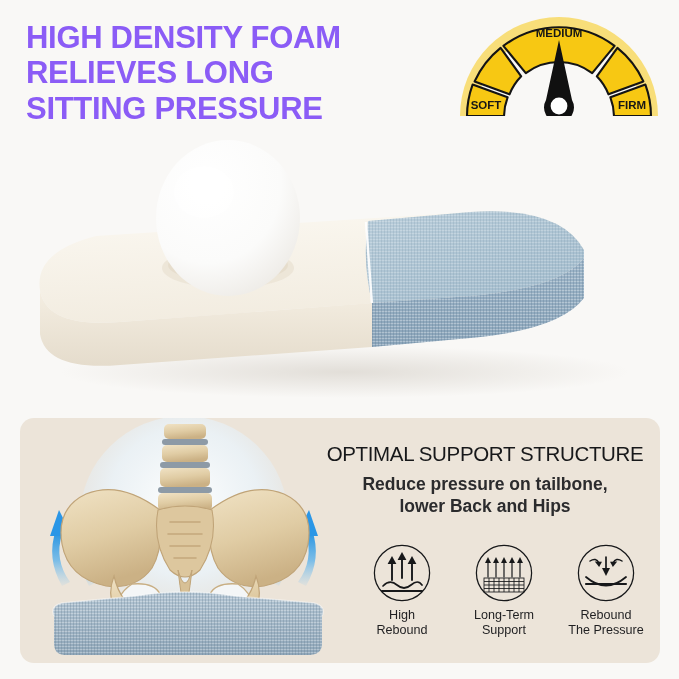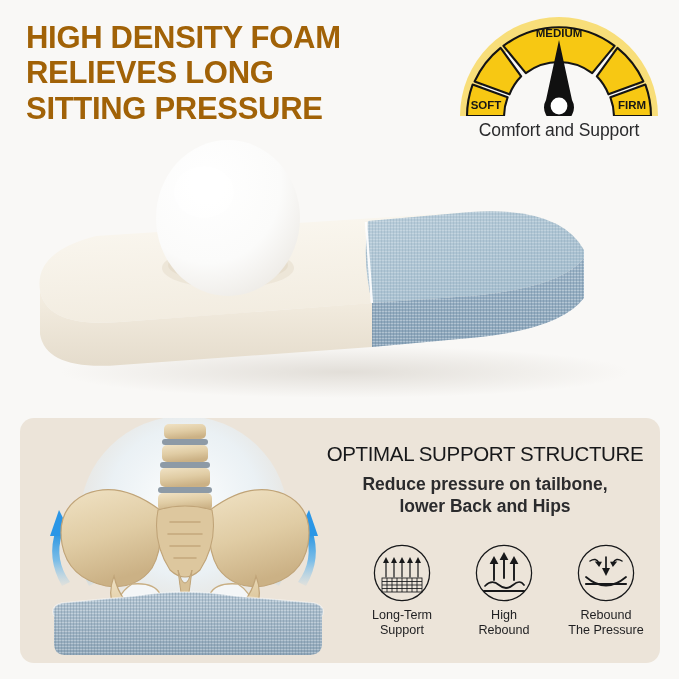--- a/index.html
+++ b/index.html
@@ -21,21 +21,21 @@
   
   #headline {
     position: absolute;
     left: 26px;
     top: 20px;
     width: 430px;
     font-size: 31px;
     line-height: 1.14;
     font-weight: bold;
     letter-spacing: -0.3px;
-    color: #a16207;
+    color: #8b5cf6;
     text-transform: uppercase;
     white-space: pre-line;
   }
 
   
   #gauge-block {
     position: absolute;
     left: 448px;
     top: 16px;
     width: 222px;
@@ -164,21 +164,20 @@
 
         <path d="M105,24 L118,84 A15,15 0 1 1 92,84 Z" fill="#101010"></path>
         <circle cx="105" cy="90" r="8.4" fill="#ffffff"></circle>
       </g>
 
       <text x="32" y="93" font-family="Liberation Sans, sans-serif" font-size="11.5" font-weight="bold" fill="#161616" text-anchor="middle">SOFT</text>
       <text x="105" y="21" font-family="Liberation Sans, sans-serif" font-size="11.5" font-weight="bold" fill="#161616" text-anchor="middle">MEDIUM</text>
       <text x="178" y="93" font-family="Liberation Sans, sans-serif" font-size="11.5" font-weight="bold" fill="#161616" text-anchor="middle">FIRM</text>
     </svg>
 
-    <div id="gauge-caption">Comfort and Support</div>
   </div>
 
   <div id="hero">
     <svg width="679" height="265" viewBox="0 0 679 265">
       <defs>
         <linearGradient id="foamTop" x1="0" y1="0" x2="0.25" y2="1">
           <stop offset="0%" stop-color="#fbf8f1"></stop>
           <stop offset="100%" stop-color="#f2ece0"></stop>
         </linearGradient>
         <linearGradient id="foamSide" x1="0" y1="0" x2="0" y2="1">
@@ -338,20 +337,42 @@
       <div id="panel-sub">Reduce pressure on tailbone,
 lower Back and Hips</div>
     </div>
 
     <div id="features">
 
       <div class="feature">
         <div class="feature-circle">
           <svg width="58" height="58" viewBox="0 0 58 58">
             <circle cx="29" cy="29" r="27.6" fill="none" stroke="#17181a" stroke-width="1.25"></circle>
+            <g stroke="#17181a" stroke-width="1.9" stroke-linecap="round">
+              <line x1="19" y1="36" x2="19" y2="17"></line>
+              <line x1="29" y1="34" x2="29" y2="13"></line>
+              <line x1="39" y1="36" x2="39" y2="17"></line>
+            </g>
+            <g fill="#17181a">
+              <path d="M19,12 L23.4,20 L14.6,20 Z"></path>
+              <path d="M29,8 L33.4,16 L24.6,16 Z"></path>
+              <path d="M39,12 L43.4,20 L34.6,20 Z"></path>
+            </g>
+            <path d="M10,42 Q17,35 24,41 Q31,47 38,41 Q45,35 49,41" fill="none" stroke="#17181a" stroke-width="1.7" stroke-linecap="round"></path>
+            <line x1="9" y1="47" x2="49" y2="47" stroke="#17181a" stroke-width="2.1" stroke-linecap="round"></line>
+          </svg>
+        </div>
+        <div class="feature-label">High
+Rebound</div>
+      </div>
+
+      <div class="feature">
+        <div class="feature-circle">
+          <svg width="58" height="58" viewBox="0 0 58 58">
+            <circle cx="29" cy="29" r="27.6" fill="none" stroke="#17181a" stroke-width="1.25"></circle>
             <g stroke="#17181a" stroke-width="1.2" stroke-linecap="round">
               <line x1="13" y1="33" x2="13" y2="16"></line>
               <line x1="21" y1="33" x2="21" y2="16"></line>
               <line x1="29" y1="33" x2="29" y2="16"></line>
               <line x1="37" y1="33" x2="37" y2="16"></line>
               <line x1="45" y1="33" x2="45" y2="16"></line>
             </g>
             <g fill="#17181a">
               <path d="M13,13 L16,19 L10,19 Z"></path>
               <path d="M21,13 L24,19 L18,19 Z"></path>
@@ -375,42 +396,20 @@
           </svg>
         </div>
         <div class="feature-label">Long-Term
 Support</div>
       </div>
 
       <div class="feature">
         <div class="feature-circle">
           <svg width="58" height="58" viewBox="0 0 58 58">
             <circle cx="29" cy="29" r="27.6" fill="none" stroke="#17181a" stroke-width="1.25"></circle>
-            <g stroke="#17181a" stroke-width="1.9" stroke-linecap="round">
-              <line x1="19" y1="36" x2="19" y2="17"></line>
-              <line x1="29" y1="34" x2="29" y2="13"></line>
-              <line x1="39" y1="36" x2="39" y2="17"></line>
-            </g>
-            <g fill="#17181a">
-              <path d="M19,12 L23.4,20 L14.6,20 Z"></path>
-              <path d="M29,8 L33.4,16 L24.6,16 Z"></path>
-              <path d="M39,12 L43.4,20 L34.6,20 Z"></path>
-            </g>
-            <path d="M10,42 Q17,35 24,41 Q31,47 38,41 Q45,35 49,41" fill="none" stroke="#17181a" stroke-width="1.7" stroke-linecap="round"></path>
-            <line x1="9" y1="47" x2="49" y2="47" stroke="#17181a" stroke-width="2.1" stroke-linecap="round"></line>
-          </svg>
-        </div>
-        <div class="feature-label">High
-Rebound</div>
-      </div>
-
-      <div class="feature">
-        <div class="feature-circle">
-          <svg width="58" height="58" viewBox="0 0 58 58">
-            <circle cx="29" cy="29" r="27.6" fill="none" stroke="#17181a" stroke-width="1.25"></circle>
 
             <line x1="29" y1="13" x2="29" y2="27" stroke="#17181a" stroke-width="1.7" stroke-linecap="round"></line>
             <path d="M29,32 L33,24 L25,24 Z" fill="#17181a"></path>
 
             <path d="M13,17 Q19,13 22,19" fill="none" stroke="#17181a" stroke-width="1.5" stroke-linecap="round"></path>
             <path d="M23,22 L17,18 L22,15 Z" fill="#17181a" transform="rotate(150 21 19)"></path>
 
             <path d="M45,17 Q39,13 36,19" fill="none" stroke="#17181a" stroke-width="1.5" stroke-linecap="round"></path>
             <path d="M35,22 L41,18 L36,15 Z" fill="#17181a" transform="rotate(-150 37 19)"></path>
 

